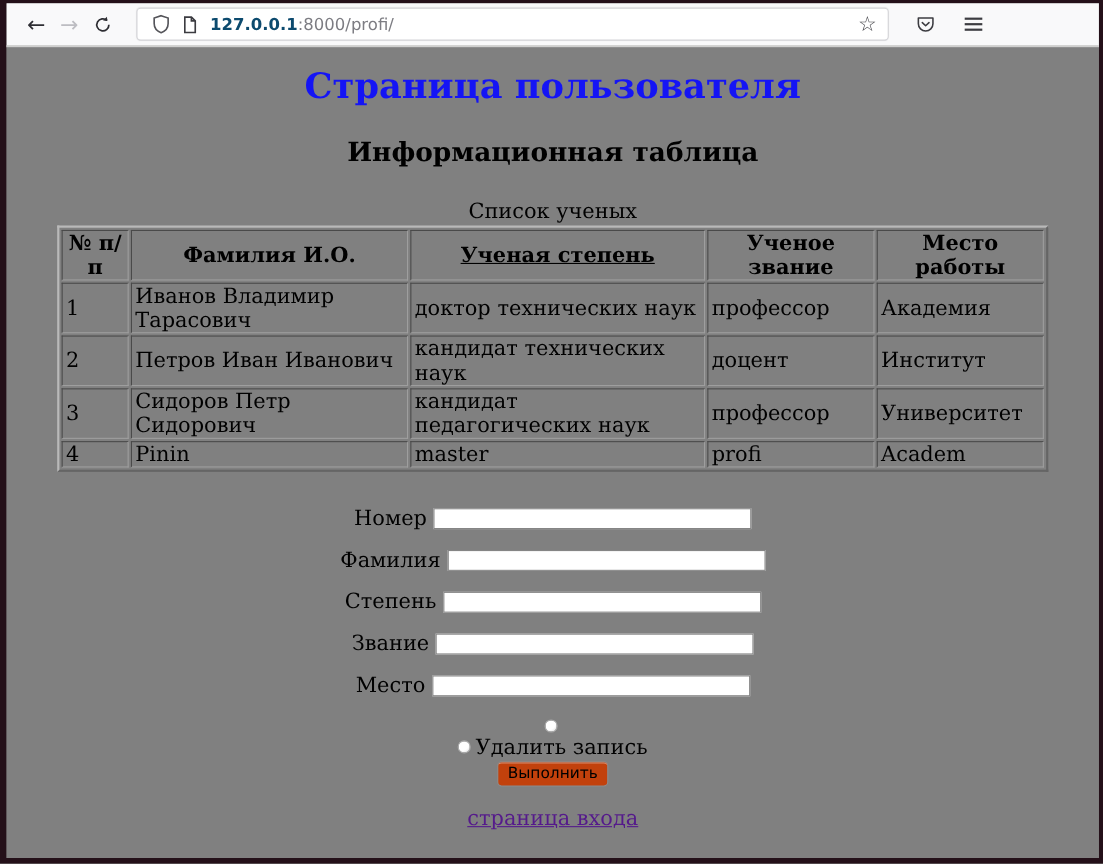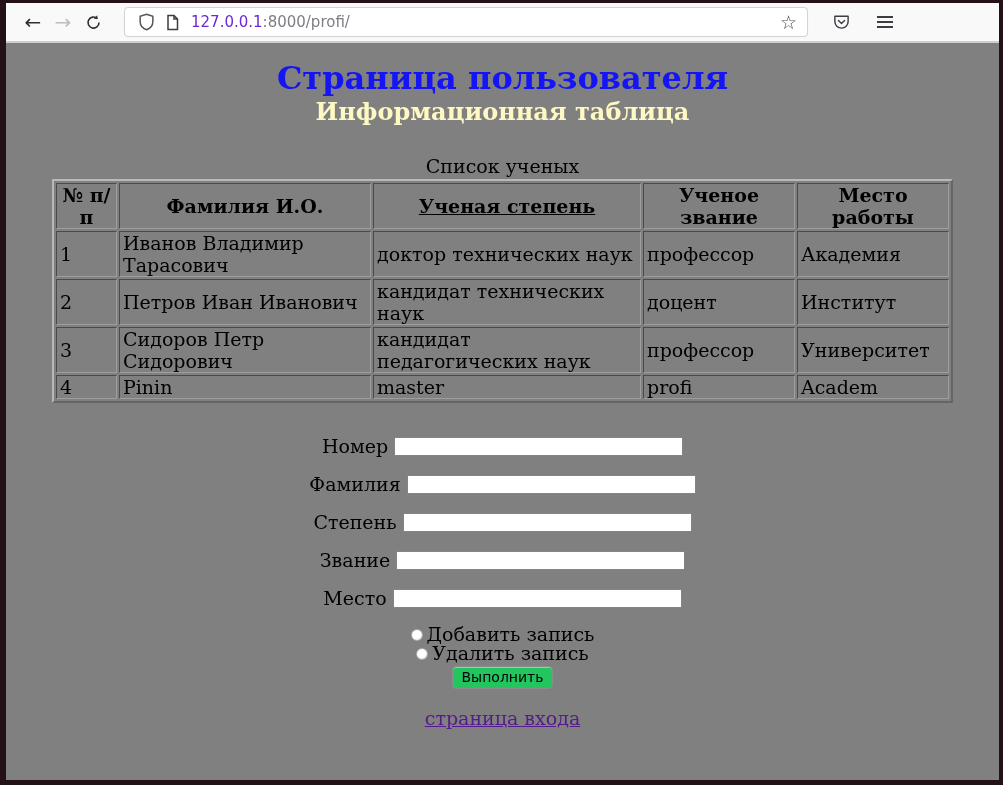--- a/index.html
+++ b/index.html
@@ -13,52 +13,52 @@
              display:flex; align-items:center; padding:0 12px; flex:0 0 auto; }
   .nav-btn { width:30px; height:30px; display:flex; align-items:center; justify-content:center;
              font-size:20px; color:#2e2e33; border-radius:4px; cursor:pointer; background:none; border:none;
              font-family:"DejaVu Sans",sans-serif; }
   .nav-btn.disabled { color:#bdbdc2; }
   .urlbar { flex:1; max-width:684px; height:30px; margin:0 10px 0 16px; background:#fff;
             border:1px solid #d4d4d8; border-radius:4px; display:flex; align-items:center;
             padding:0 8px; box-shadow:0 0 1px rgba(0,0,0,.08); }
   .urlbar .icn { display:flex; align-items:center; justify-content:center; width:26px; height:26px; }
   .url-text { flex:1; font-size:15px; color:#0c0c0d; margin-left:6px; white-space:nowrap; overflow:hidden; }
-  .url-text .host { font-weight:400; color:#6d28d9; }
+  .url-text .host { font-weight:700; color:#0c4a6e; }
   .url-text .rest { color:#7d7d83; font-weight:400; }
   .star { font-size:19px; color:#46464b; line-height:1; padding:0 2px; cursor:pointer; }
   .chrome-right { display:flex; align-items:center; gap:26px; margin-left:14px; margin-right:6px; }
   .hamburger { display:flex; flex-direction:column; gap:3px; cursor:pointer; }
   .hamburger span { display:block; width:16px; height:2px; background:#3c3c41; }
 
   
   .page { flex:1; background:#808080; font-family:"DejaVu Serif","Liberation Serif",serif;
           color:#000; text-align:center; overflow:hidden; }
   h1.title { color:#1414f5; font-size:32px; font-weight:bold; margin-top:16px; }
-  h2.subtitle { color:#fef9c3; font-size:24px; font-weight:bold; }
+  h2.subtitle { color:#000000; font-size:24px; font-weight:bold; margin-top:26px; }
   .tbl-caption { font-size:19px; margin-top:29px; margin-bottom:2px; }
   table.info { margin:0 auto; border:2px outset #b9b9b9; border-spacing:2px; font-size:19px; }
   table.info th { border:1px inset #9e9e9e; font-weight:bold; padding:0 3px;text-align:center; }
   table.info td { border:1px inset #9e9e9e; text-align:left; padding:0 3px; }
   .col-num { width:61px; } .col-fam { width:252px; } .col-deg { width:268px;text-decoration:underline; }
   .col-rank { width:152px; } .col-work { width:152px; }
 
   .form-area { margin-top:32px; font-size:19px; }
   .form-line { margin-bottom:19px; height:19px; line-height:19px; }
   .form-line label { margin-right:6px; vertical-align:middle; }
   .form-line input { width:289px; height:19px; border:1px solid #858585; background:#fff;
                      font-size:15px; vertical-align:middle; padding:0 2px;
                      font-family:"DejaVu Sans",sans-serif; }
   .radio-line { height:19px; line-height:19px; font-size:19px; }
   .radio-dot { display:inline-block; width:12px; height:12px; border-radius:50%;
                background:radial-gradient(circle at 35% 30%, #ffffff 55%, #d8d8d8);
                border:1px solid #a9a9a9; vertical-align:middle; margin-right:4px; margin-bottom:3px;
                cursor:pointer; }
   .exec-btn { margin-top:3px; font-family:"DejaVu Sans","Liberation Sans",sans-serif; font-size:14px;
-              color:#000; background:#22c55e; border:1px solid #8c8c8c; border-radius:4px;
+              color:#000; background:#c2410c; border:1px solid #8c8c8c; border-radius:4px;
               padding:2px 9px 3px; cursor:pointer; box-shadow:0 1px 0 rgba(255,255,255,.4) inset; }
   .login-link { display:inline-block; margin-top:18px; font-size:19px; color:#551a8b;
                 text-decoration:underline; cursor:pointer; }
 </style>
 </head>
 <body>
 
 <div class="frame">
   <div class="window">
 
@@ -162,21 +162,21 @@
           <label>Степень</label><input type="text" value="" style="">
         </div>
         <div class="form-line">
           <label>Звание</label><input type="text" value="" style="">
         </div>
         <div class="form-line">
           <label>Место</label><input type="text" value="" style="">
         </div>
 
         <div class="radio-line">
-          <span class="radio-dot"></span><span>Добавить запись</span>
+          <span class="radio-dot"></span>
         </div>
         <div class="radio-line">
           <span class="radio-dot"></span><span>Удалить запись</span>
         </div>
 
         <button class="exec-btn">Выполнить</button>
       </div>
 
       <a class="login-link">страница входа</a>
     </div>

